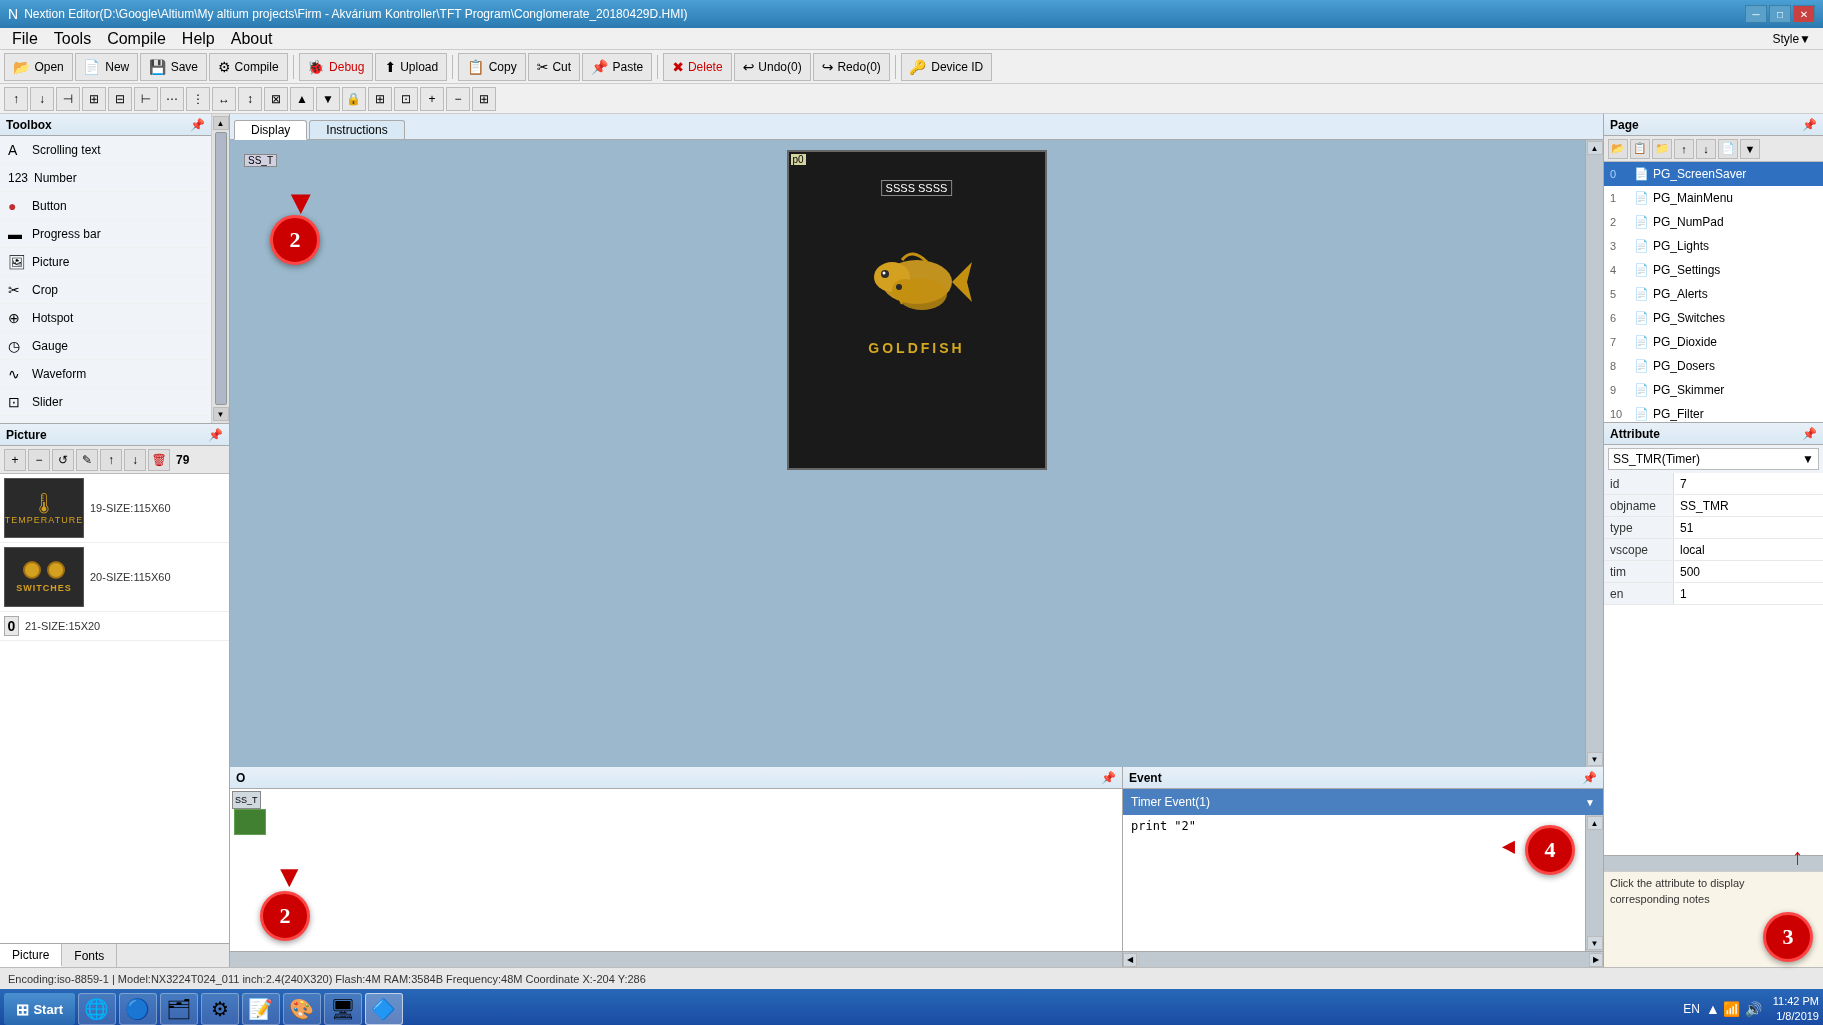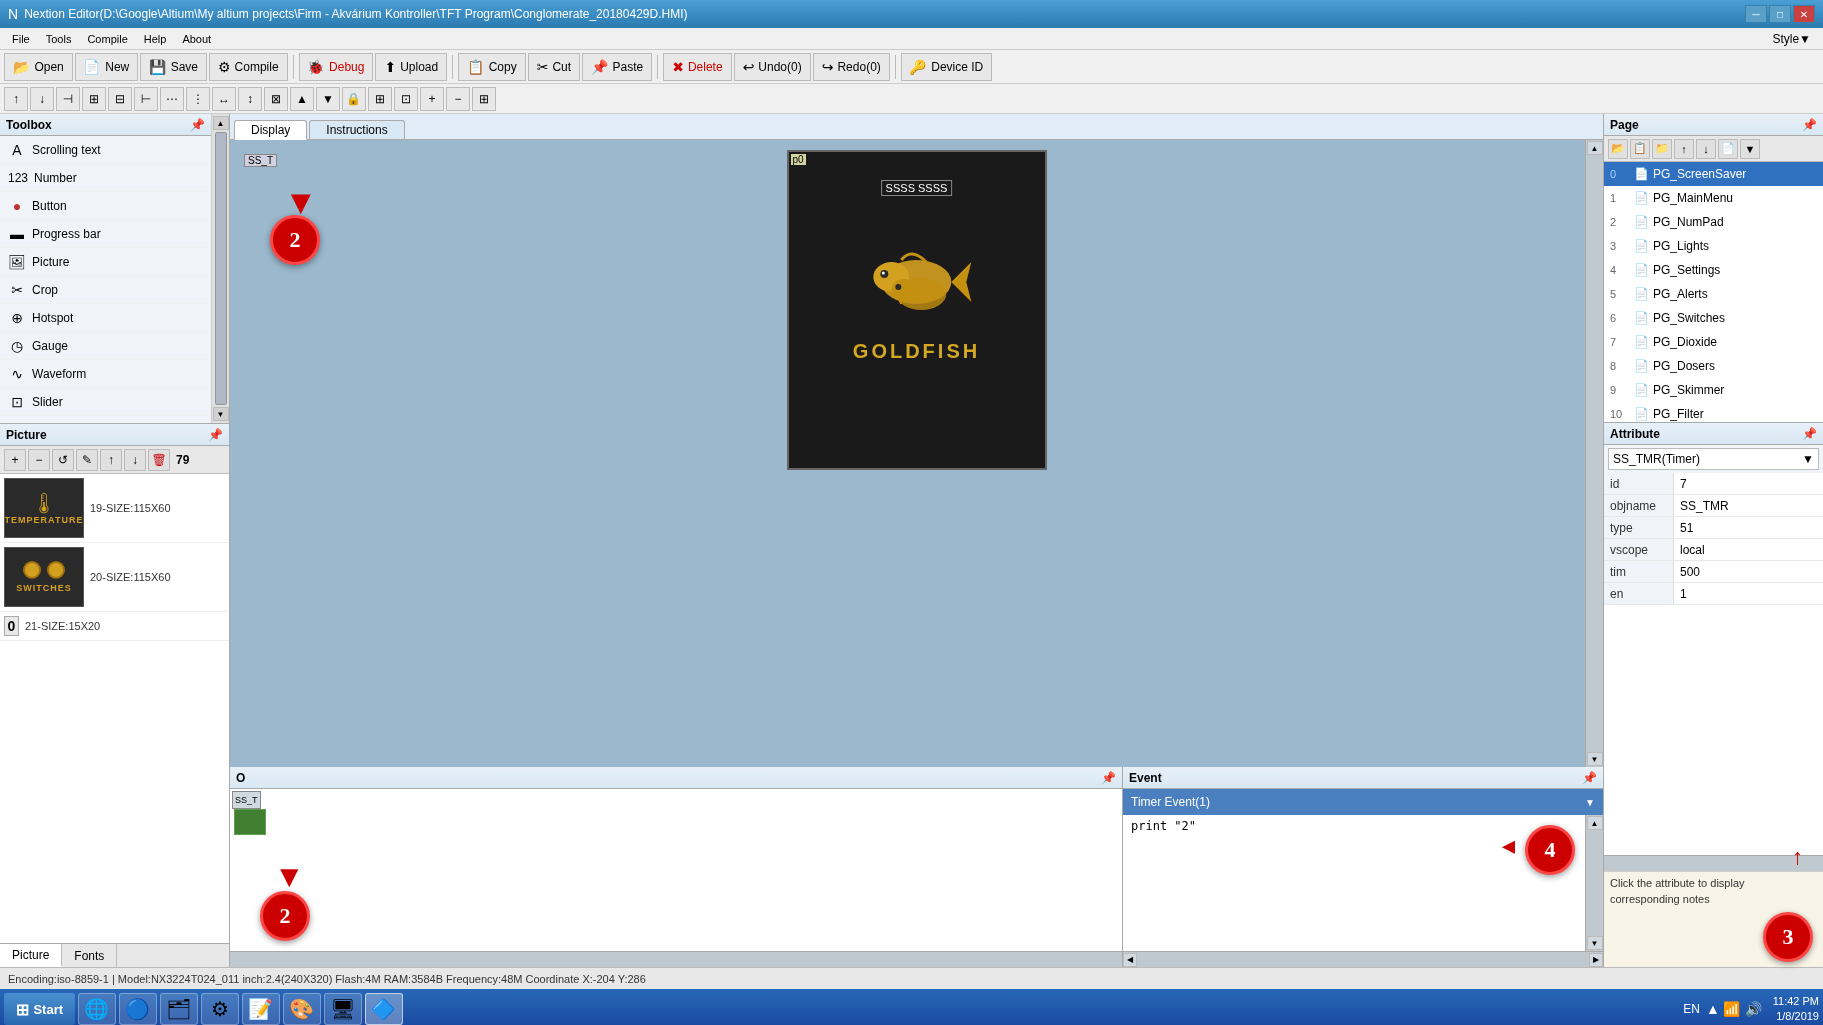--- a/index.html
+++ b/index.html
@@ -23,21 +23,21 @@
 
     
     #menubar {
       background: #f0f0f0;
       border-bottom: 1px solid #ccc;
       height: 22px;
       display: flex;
       align-items: center;
       padding: 0 4px;
     }
-    .menu-item { padding: 2px 8px; cursor: pointer; font-size: 11px; height: 28px; display: flex; align-items: center; }
+    .menu-item { padding: 2px 8px; cursor: pointer; font-size: 16px; height: 28px; display: flex; align-items: center; }
 
     
     #toolbar {
       background: #f0f0f0;
       border-bottom: 1px solid #ccc;
       height: 34px;
       display: flex;
       align-items: center;
       padding: 0 4px;
       gap: 2px;
@@ -280,21 +280,21 @@
       position: absolute;
       top: 80px;
       left: 50%;
       transform: translateX(-50%);
       display: flex;
       flex-direction: column;
       align-items: center;
     }
     #hmi-goldfish-text {
       color: #d4a820;
-      font-size: 20px;
+      font-size: 14px;
       font-weight: bold;
       letter-spacing: 3px;
       margin-top: 8px;
       font-family: Arial, sans-serif;
     }
     #output-header {
       background: linear-gradient(to bottom, #e8f0f8, #d8e8f4);
       border-bottom: 1px solid #aaa;
       padding: 2px 6px;
       font-weight: bold;
@@ -587,21 +587,20 @@
       flex-direction: column;
       height: 100%;
     }
 
     
     #toolbox-with-scroll {
       display: flex;
       flex: 0 0 auto;
       max-height: 310px;
       border-bottom: 1px solid #aaa;
-      text-align: center;
     }
     #toolbox-items-wrapper {
       flex: 1;
       overflow-y: auto;
     }
     #toolbox-right-scroll {
       width: 18px;
       background: #e0e0e0;
       display: flex;
       flex-direction: column;
@@ -828,21 +827,21 @@
           <div class="pic-btn">↑</div>
           <div class="pic-btn">↓</div>
           <div class="pic-btn" style="color:#c00;">🗑</div>
           <span class="pic-count">79</span>
         </div>
         <div id="picture-list-area">
 
           <div class="picture-item">
             <div class="picture-thumb">
               <div style="font-size:20px; color:#d4a020;">🌡</div>
-              <div style="font-size:9px; font-weight:bold; color:#d4a020; letter-spacing:1px;">TEMPERATURE</div>
+              <div style="font-size:9px; font-weight:normal; color:#d4a020; letter-spacing:1px;">TEMPERATURE</div>
             </div>
             <div class="picture-info">
               <div>19-SIZE:115X60</div>
             </div>
           </div>
 
           <div class="picture-item">
             <div class="picture-thumb-switches">
               <div style="display:flex; gap:6px; margin-bottom:4px;">
                 <div style="width:18px; height:18px; border-radius:50%; background:#d4a020; border: 2px solid #a07010;"></div>

